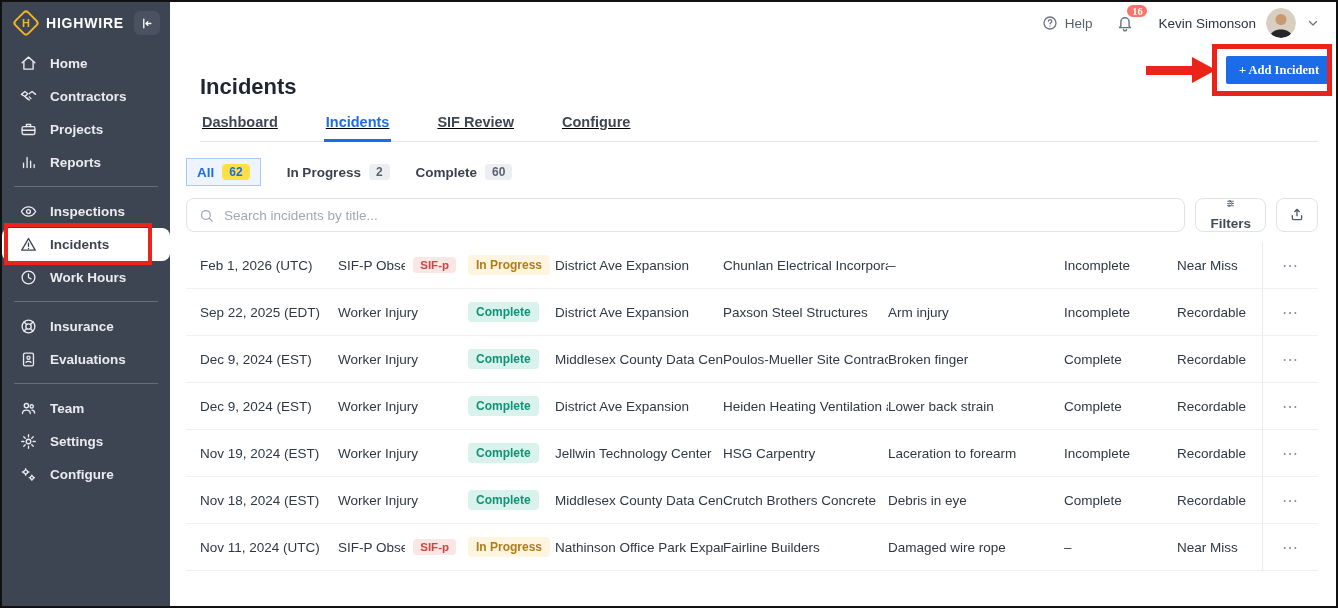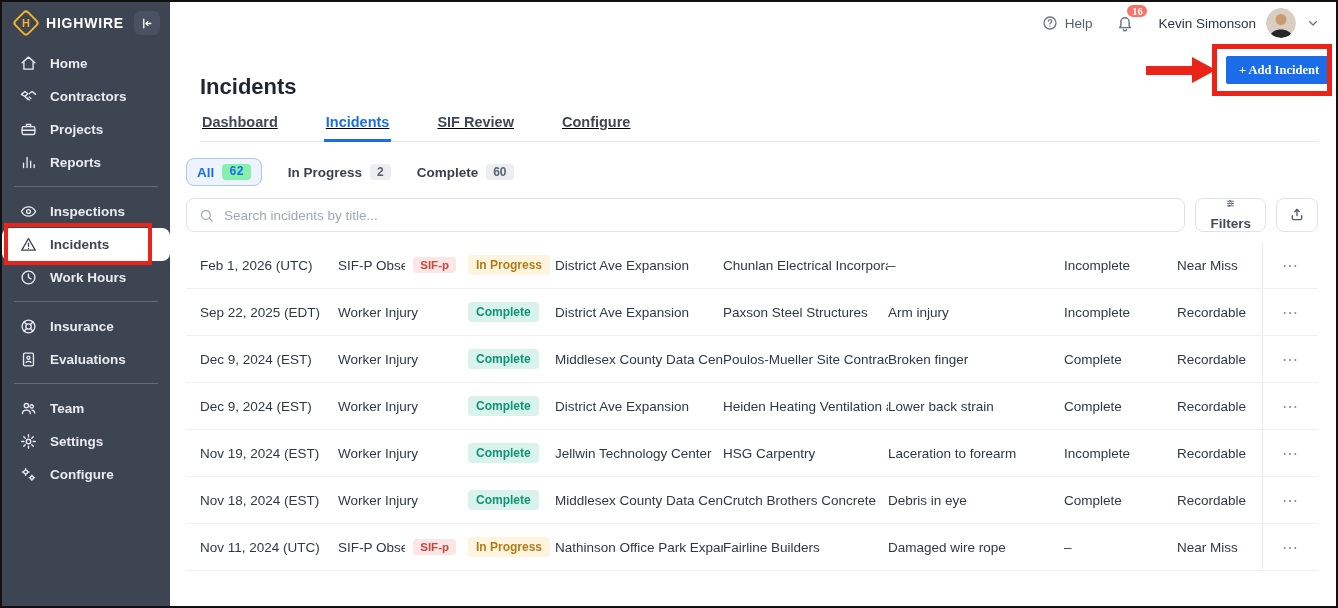--- a/index.html
+++ b/index.html
@@ -45,23 +45,23 @@
              padding:0 18px 0 16px; }
   .page-title { margin:30px 0 0 14px; font-size:22px; font-weight:600; color:#1f2633; }
   .tabs { display:flex; gap:44px; margin:10px 0 0 14px; border-bottom:1px solid #e4e7eb;text-decoration:underline; }
   .tab { font-size:14.5px; font-weight:600; color:#3f4655; padding:4px 2px 9px 2px; cursor:pointer; }
   .tab.active { color:var(--accent,#1b6ce8); border-bottom:3px solid var(--accent,#1b6ce8); margin-bottom:-1px; }
   .chips { display:flex; align-items:center; gap:26px; margin-top:16px; }
   .chip { display:flex; align-items:center; gap:8px; font-size:13.5px; font-weight:600;
           color:#3a4250; cursor:pointer; padding:5px 0; }
   .chip .count { background:#eceef1; color:#5b6370; border-radius:4px; padding:1px 7px;
                  font-size:12px; font-weight:600; }
-  .chip.active { background:#edf4fd; border:1px solid #a8c9f3; border-radius:8px;
+  .chip.active { background:#edf4fd; border:1px solid #a8c9f3; border-radius:0;
                  padding:5px 10px; color:var(--accent,#1b6ce8); }
-  .chip.active .count { background:#86efac; color:var(--accent,#1b6ce8);font-family:Liberation Mono, monospace; }
+  .chip.active .count { background:#fde047; color:var(--accent,#1b6ce8); }
   .search-row { display:flex; gap:10px; margin-top:12px; }
   .search-box { flex:1; height:34px; border:1px solid #dfe3e8; border-radius:8px;
                 display:flex; align-items:center; gap:10px; padding:0 12px; background:#fff; }
   .search-box input { border:none; outline:none; flex:1; font-size:13.5px;
                       font-family:"Liberation Sans",sans-serif; color:#2f3845; }
   .search-box input::placeholder { color:#a0a8b3; }
   .btn-filters { height:34px; padding:0 14px; border:1px solid #dfe3e8; border-radius:8px;
                  background:#fff; display:flex; align-items:center; gap:8px; font-size:13.5px;
                  font-weight:600; color:#434b59; cursor:pointer;flex-direction:column; }
   .btn-export { width:42px; height:34px; border:1px solid #dfe3e8; border-radius:8px;

